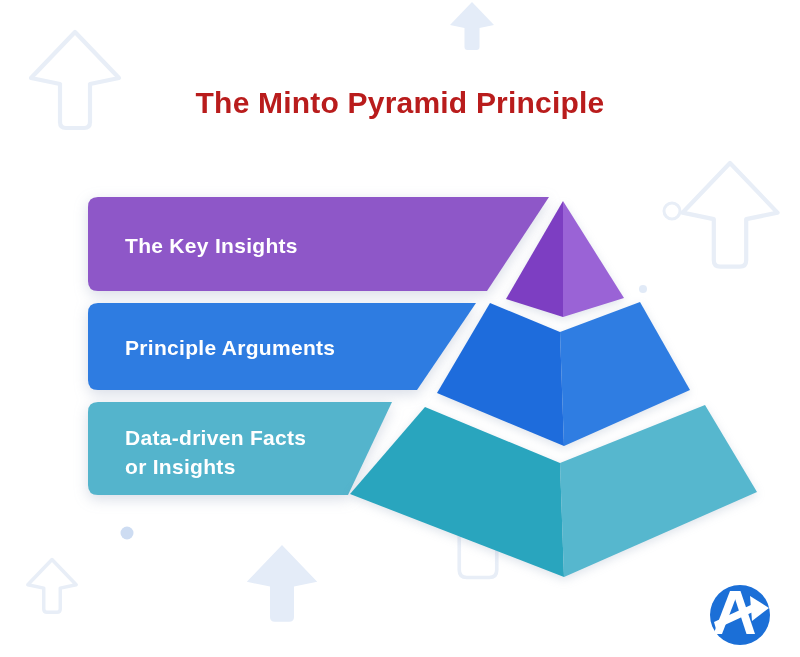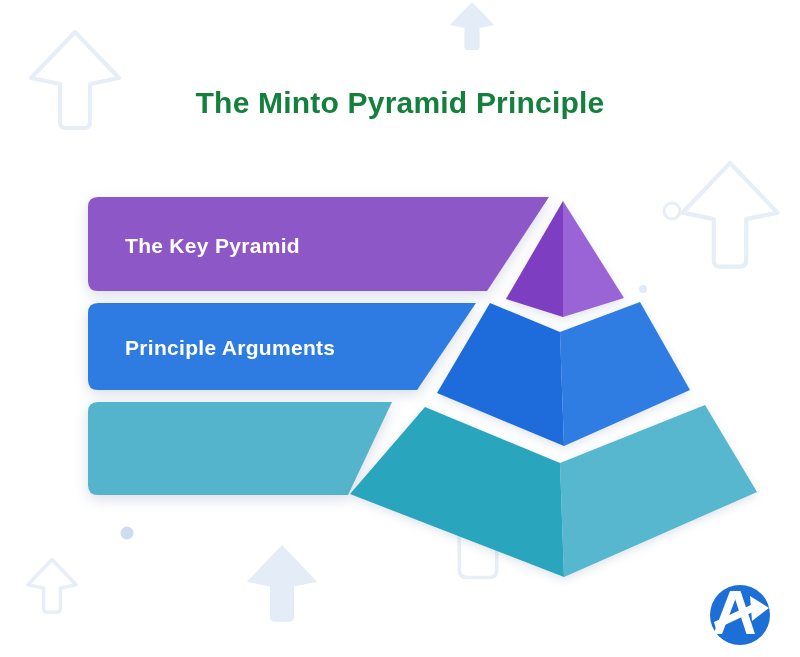--- a/index.html
+++ b/index.html
@@ -11,21 +11,21 @@
     font-family:"Liberation Sans", sans-serif;
   }
   .canvas svg{position:absolute;left:0;top:0;}
   .title{
     position:absolute;
     left:0;right:0;top:86px;
     text-align:center;
     font-size:30px;
     font-weight:800;
     letter-spacing:.2px;
-    color:#15803d;
+    color:#b91c1c;
   }
   .bar-label{
     position:absolute;
     left:125px;
     transform:translateY(-50%);
     color:#ffffff;
     font-size:21px;
     font-weight:700;
     letter-spacing:.3px;
     line-height:29px;
@@ -89,18 +89,22 @@
         <path d="M732.5,591 L740.5,591 L755,634 L746.5,634 Z"></path>
 
         <path d="M714,622 L753,604 L755,611 L716,629 Z"></path>
         <path d="M750,596 L769,608 L752,621 Z"></path>
       </g>
     </g>
   </svg>
 
   <div class="title">The Minto Pyramid Principle</div>
 
-  <div class="bar-label l1">The Key Pyramid</div>
+  <div class="bar-label l1">The Key Insights</div>
 
   <div class="bar-label l2">Principle Arguments</div>
 
+  <div class="bar-label l3">
+    <div>Data-driven Facts</div>
+    <div>or Insights</div>
+  </div>
 
 </div>
 
 </body></html>

